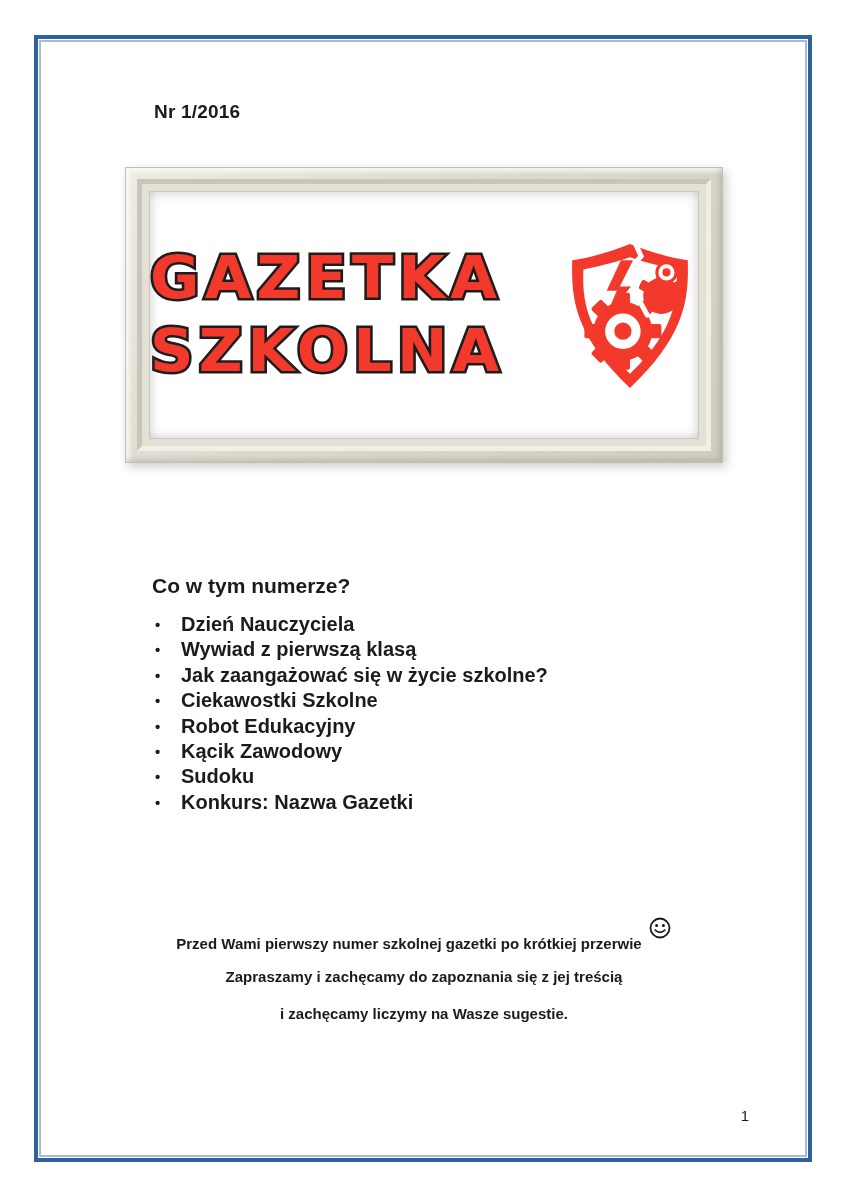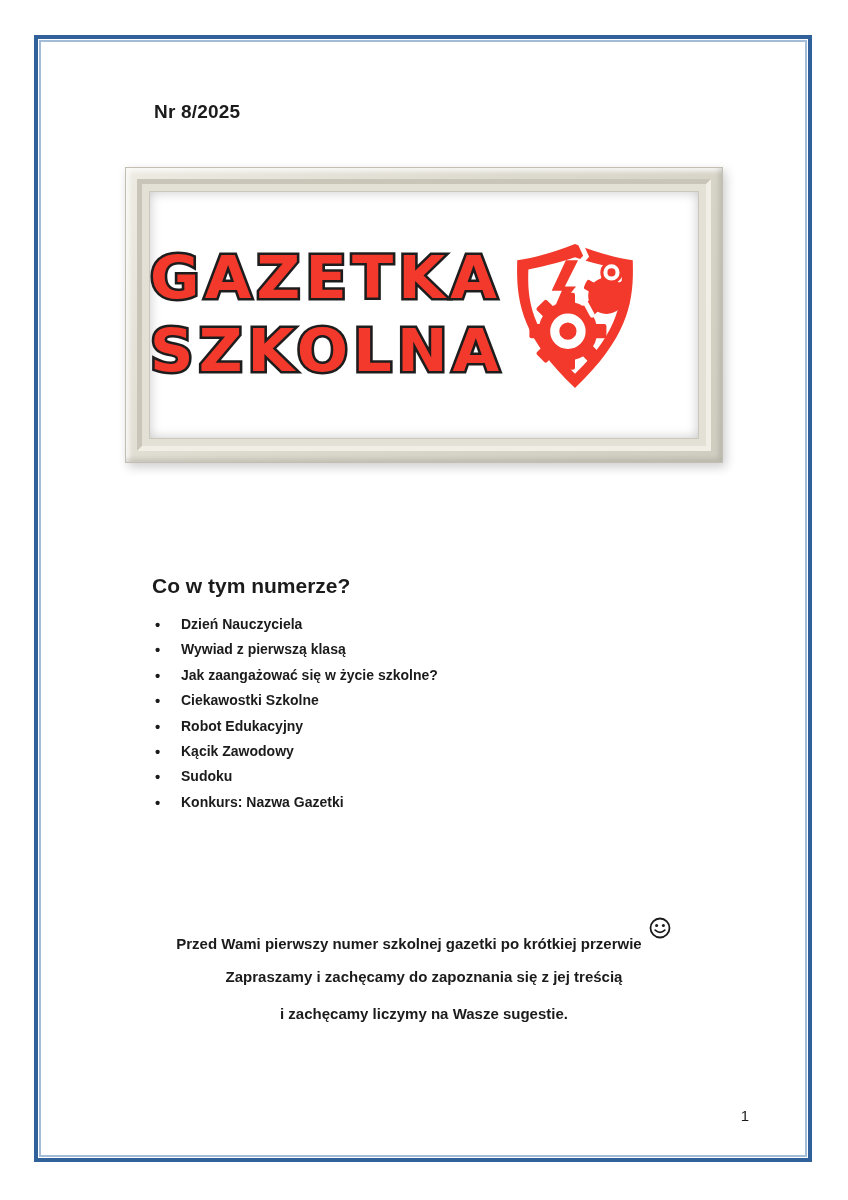--- a/index.html
+++ b/index.html
@@ -50,21 +50,21 @@
     border-color:#c9c5b8 #f0eee5 #f0eee5 #c9c5b8;
     padding:7px;
   }
   .frame-inner {
     width:100%; height:100%;
     background:#ffffff;
     border:1px solid #cbc7ba;
     box-shadow:inset 0 0 12px rgba(0,0,0,0.22);
     display:flex;
     align-items:center;
-    justify-content:flex-start;
+    justify-content:space-between;
     gap:16px;
     overflow:hidden;
   }
   .logo-text {
     font-family:"DejaVu Sans", sans-serif;
     font-weight:bold;
     font-size:58px;
     line-height:73px;
     letter-spacing:5px;
     color:#f2392b;
@@ -81,21 +81,21 @@
     position:absolute;
     left:152px; top:574px;
     font-size:21px; font-weight:bold;
   }
   .toc-list {
     position:absolute;
     left:155px; top:612px;
     list-style:none;
   }
   .toc-list li {
-    font-size:14px; font-weight:bold;
+    font-size:20px; font-weight:bold;
     line-height:25.4px;
     padding-left:26px;
     position:relative;
   }
   .toc-list li::before {
     content:"\2022";
     position:absolute;
     left:0; top:0;
     font-size:15px;
   }
@@ -125,21 +125,21 @@
     font-size:15px; font-weight:normal;
   }
 </style>
 </head>
 <body>
 
 <div class="page-border">
   <div class="page-border-inner"></div>
 </div>
 
-<div class="issue-number">Nr 8/2025</div>
+<div class="issue-number">Nr 1/2016</div>
 
 <div class="photo-frame">
   <div class="frame-step">
     <div class="frame-inner">
       <div class="logo-text">
         <div>GAZETKA</div>
         <div>SZKOLNA</div>
       </div>
       <div class="shield-wrap">
         <svg width="136" height="152" viewBox="0 0 130 150">

